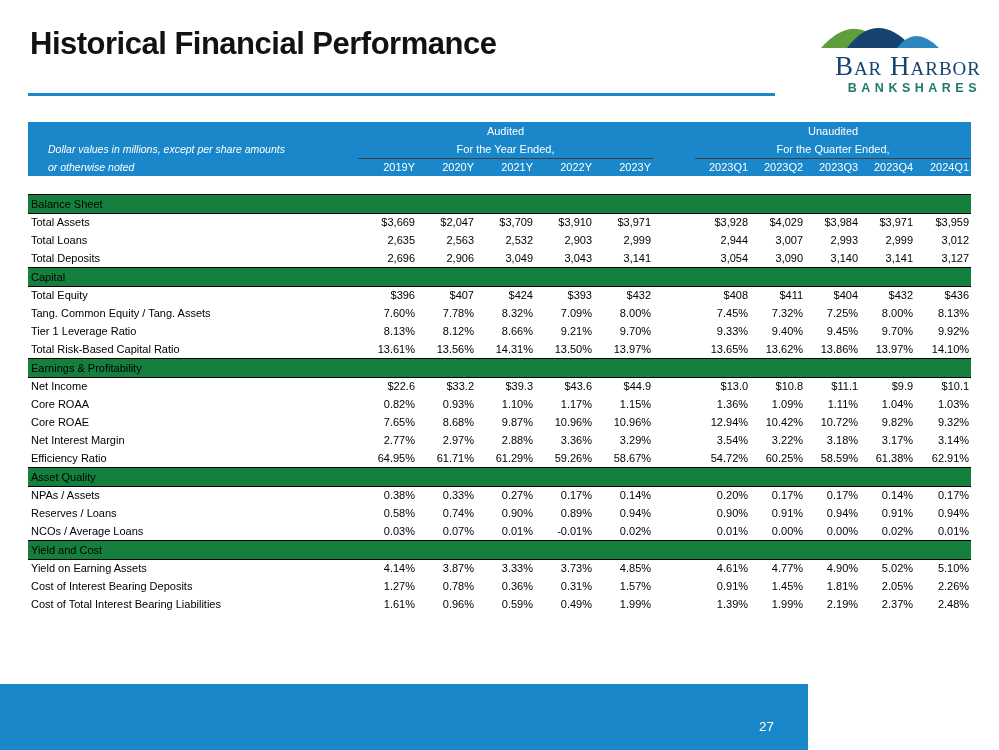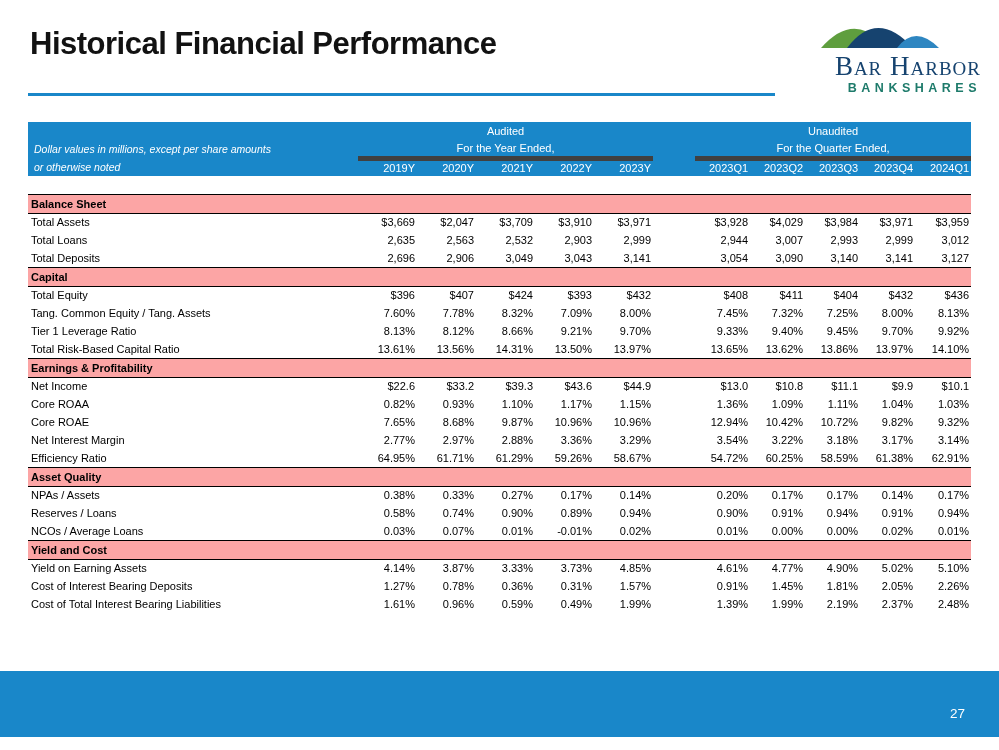--- a/index.html
+++ b/index.html
@@ -50,37 +50,37 @@
   
   .fin-table {
     position:absolute; left:28px; top:122px;
     width:943px;
     border-collapse:collapse; table-layout:fixed;
     font-size:11px; color:#000;
   }
   .fin-table td { padding:0 2px; height:18px; vertical-align:middle; white-space:nowrap; }
   .hdr td { background:var(--blue,#1987C9); color:#fff; }
   .hdr .center { text-align:center; }
-  .hdr .period { border-bottom:5px solid #404040; }
-  .hdr .note-cell { font-style:italic; font-size:10.5px; padding-left:6px; text-align:left; }
+  .hdr .period { border-bottom:1px solid #404040; }
+  .hdr .note-cell { font-style:italic; font-size:10.5px; padding-left:20px; text-align:left; }
   .hdr .num { text-align:right; }
   .gap-row td { height:18px; background:#fff; }
   .section-row td {
-    font-weight:bold; height:19px;
+    font-weight:normal; height:19px;
     border-top:1.5px solid #000; border-bottom:1px solid #000;
-    padding-left:3px; background:#fca5a5;
+    padding-left:3px; background:#15803d;
   }
   .data-row td { background:#fff; height:18px; }
   .data-row .row-label { padding-left:3px; text-align:left; }
   .data-row .num { text-align:right; }
 
   
   .footer {
-    position:absolute; left:0; bottom:13px;
-    width:999px; height:66px;
+    position:absolute; left:0; bottom:0;
+    width:808px; height:66px;
     background:var(--blue,#1987C9);
   }
   .page-num {
     position:absolute; right:34px; bottom:16px;
     color:#fff; font-size:13.5px;
   }
 </style>
 </head>
 <body>
 

